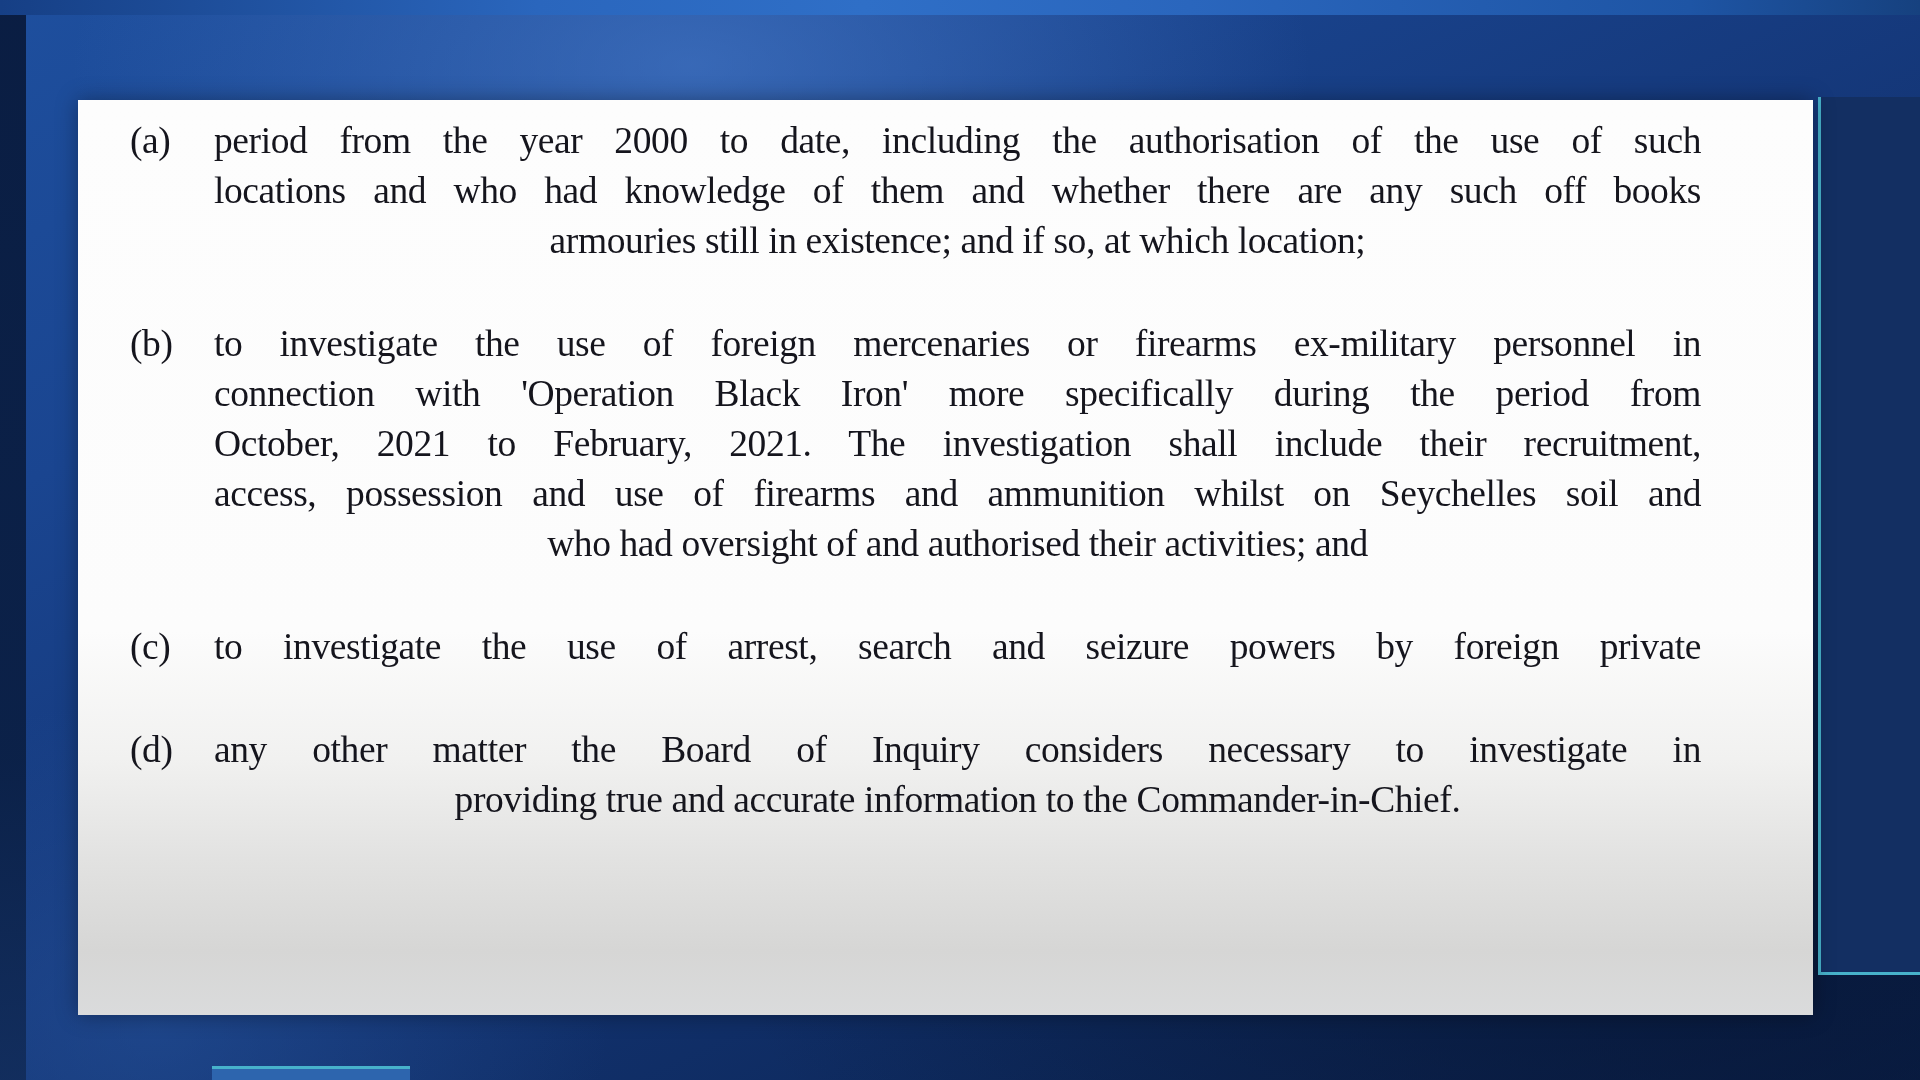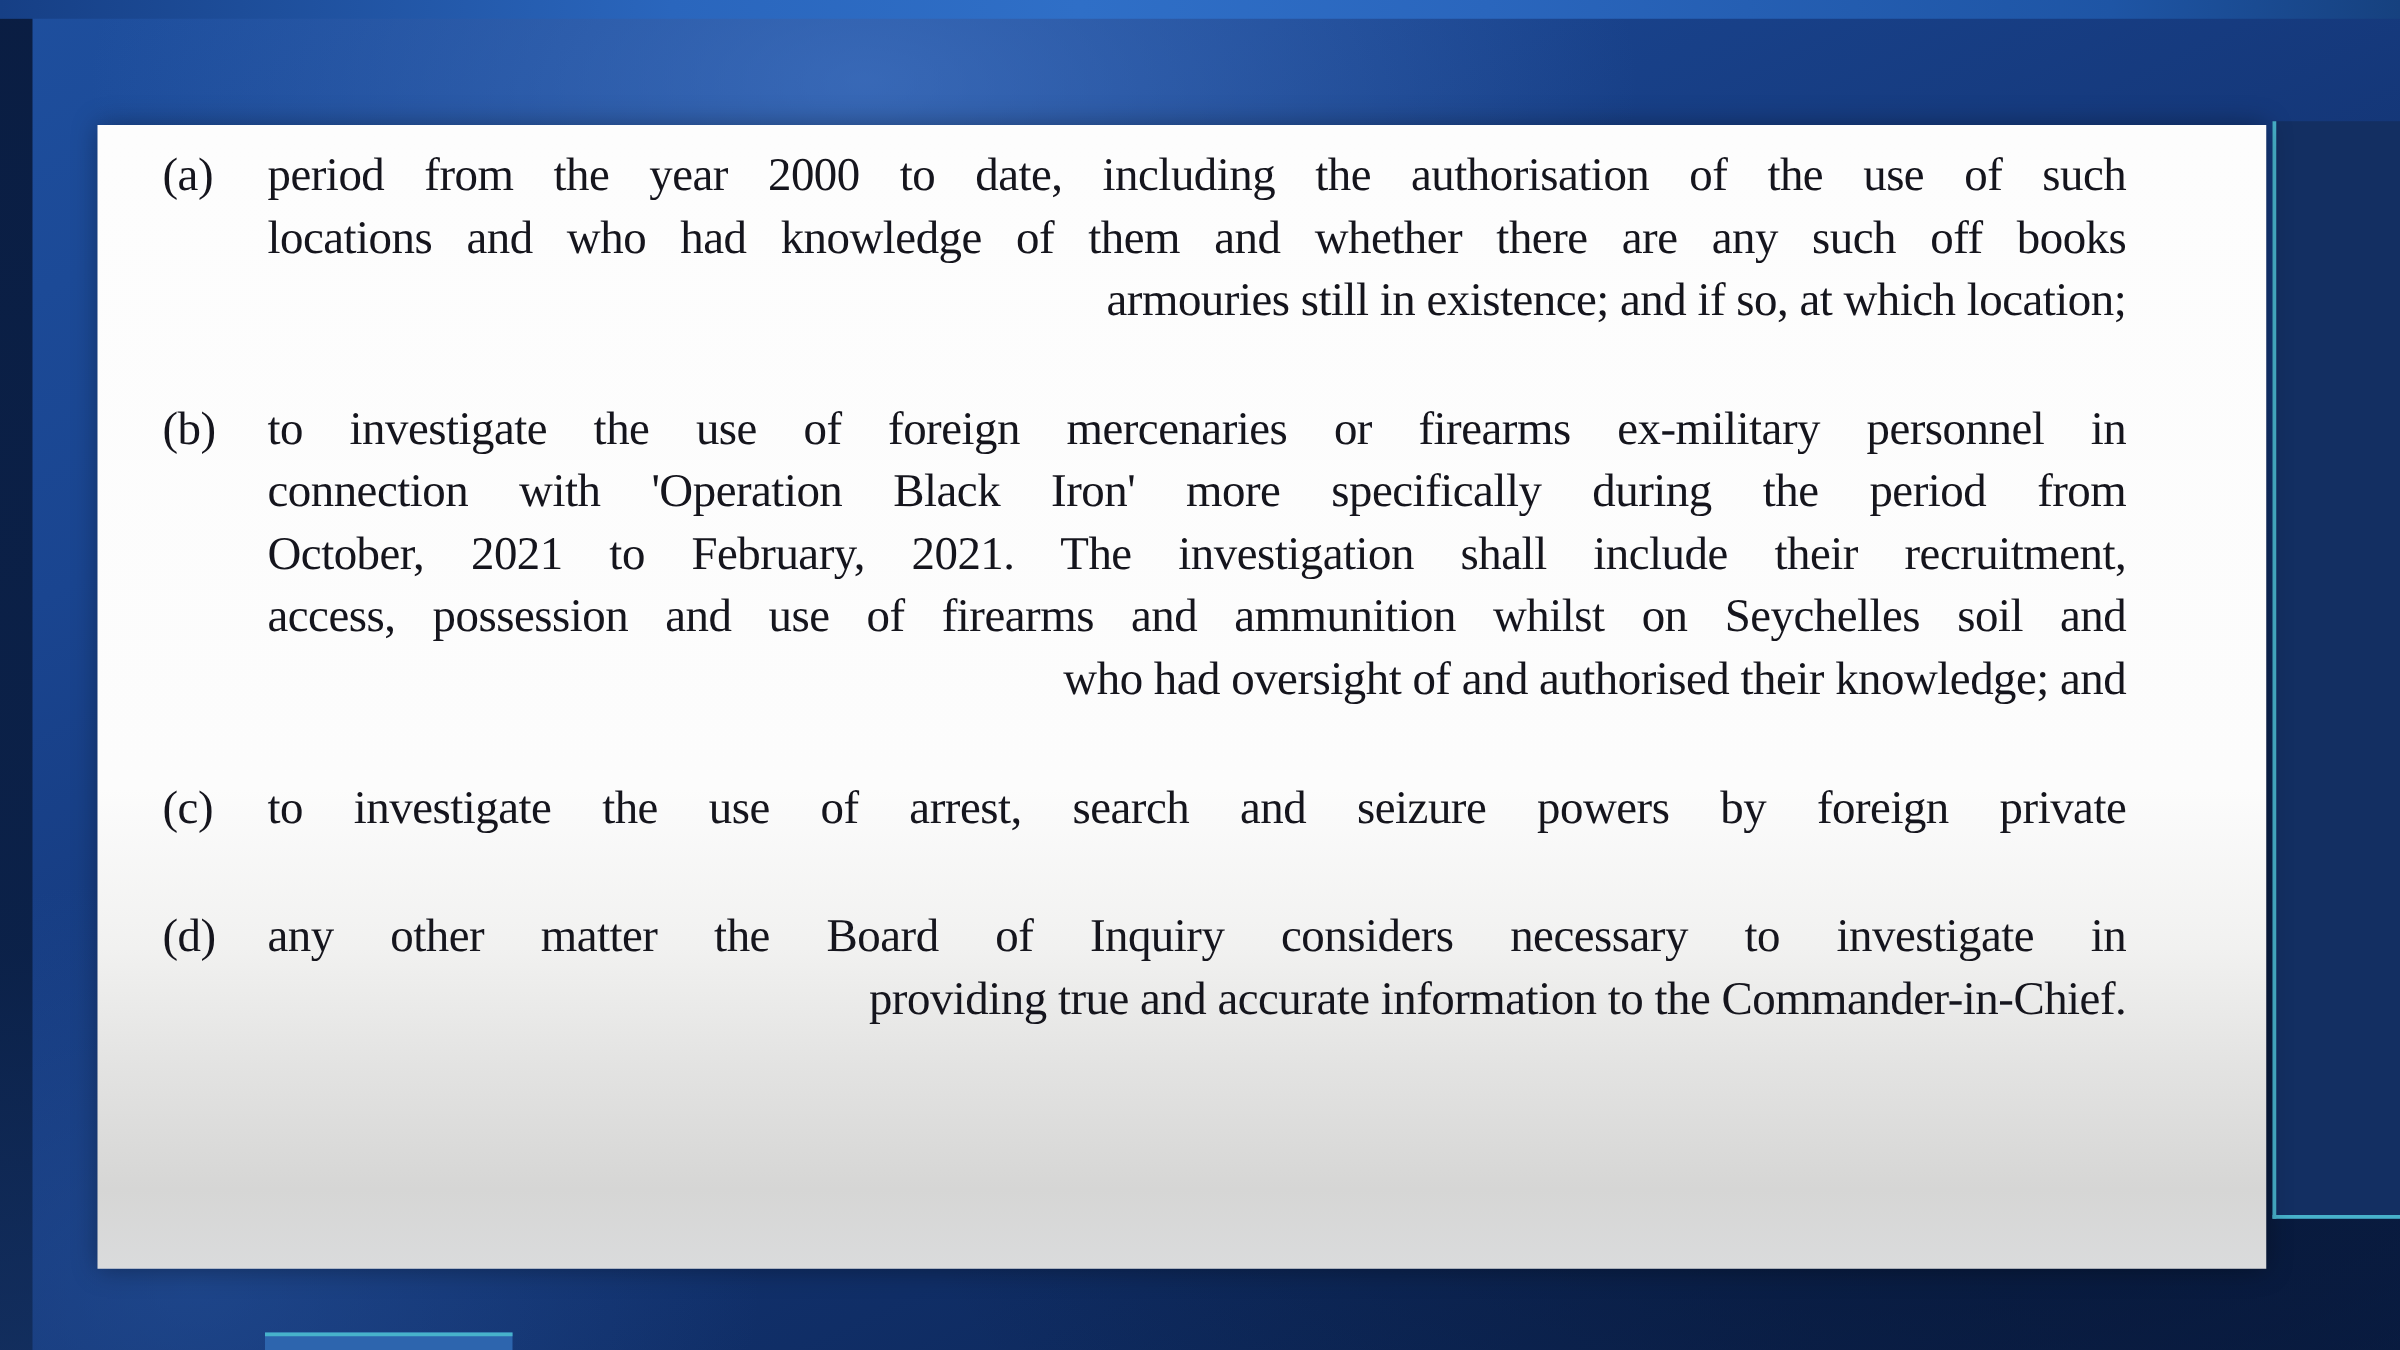--- a/index.html
+++ b/index.html
@@ -61,21 +61,21 @@
     font-size: 37.5px;
     line-height: 50px;
     letter-spacing: -0.4px;
   }
   .para:last-child { margin-bottom: 0; }
   .marker {
     flex: none;
     width: 84px;
   }
   .ptext { flex: 1 1 auto; min-width: 0; }
-  .line { text-align: right; }
+  .line { text-align: center; }
   .line.j {
     text-align: justify;
     text-align-last: justify;
   }
 </style>
 </head>
 <body>
 
 <div class="stage">
   <div class="bg-base"></div>
@@ -94,21 +94,21 @@
             <div class="line">armouries still in existence; and if so, at which location;</div>
           </div>
         </div>
         <div class="para">
           <div class="marker">(b)</div>
           <div class="ptext">
             <div class="line j">to investigate the use of foreign mercenaries or firearms ex-military personnel in</div>
             <div class="line j">connection with 'Operation Black Iron' more specifically during the period from</div>
             <div class="line j">October, 2021 to February, 2021. The investigation shall include their recruitment,</div>
             <div class="line j">access, possession and use of firearms and ammunition whilst on Seychelles soil and</div>
-            <div class="line">who had oversight of and authorised their knowledge; and</div>
+            <div class="line">who had oversight of and authorised their activities; and</div>
           </div>
         </div>
         <div class="para">
           <div class="marker">(c)</div>
           <div class="ptext">
             <div class="line j">to investigate the use of arrest, search and seizure powers by foreign private</div>
           </div>
         </div>
         <div class="para">
           <div class="marker">(d)</div>

